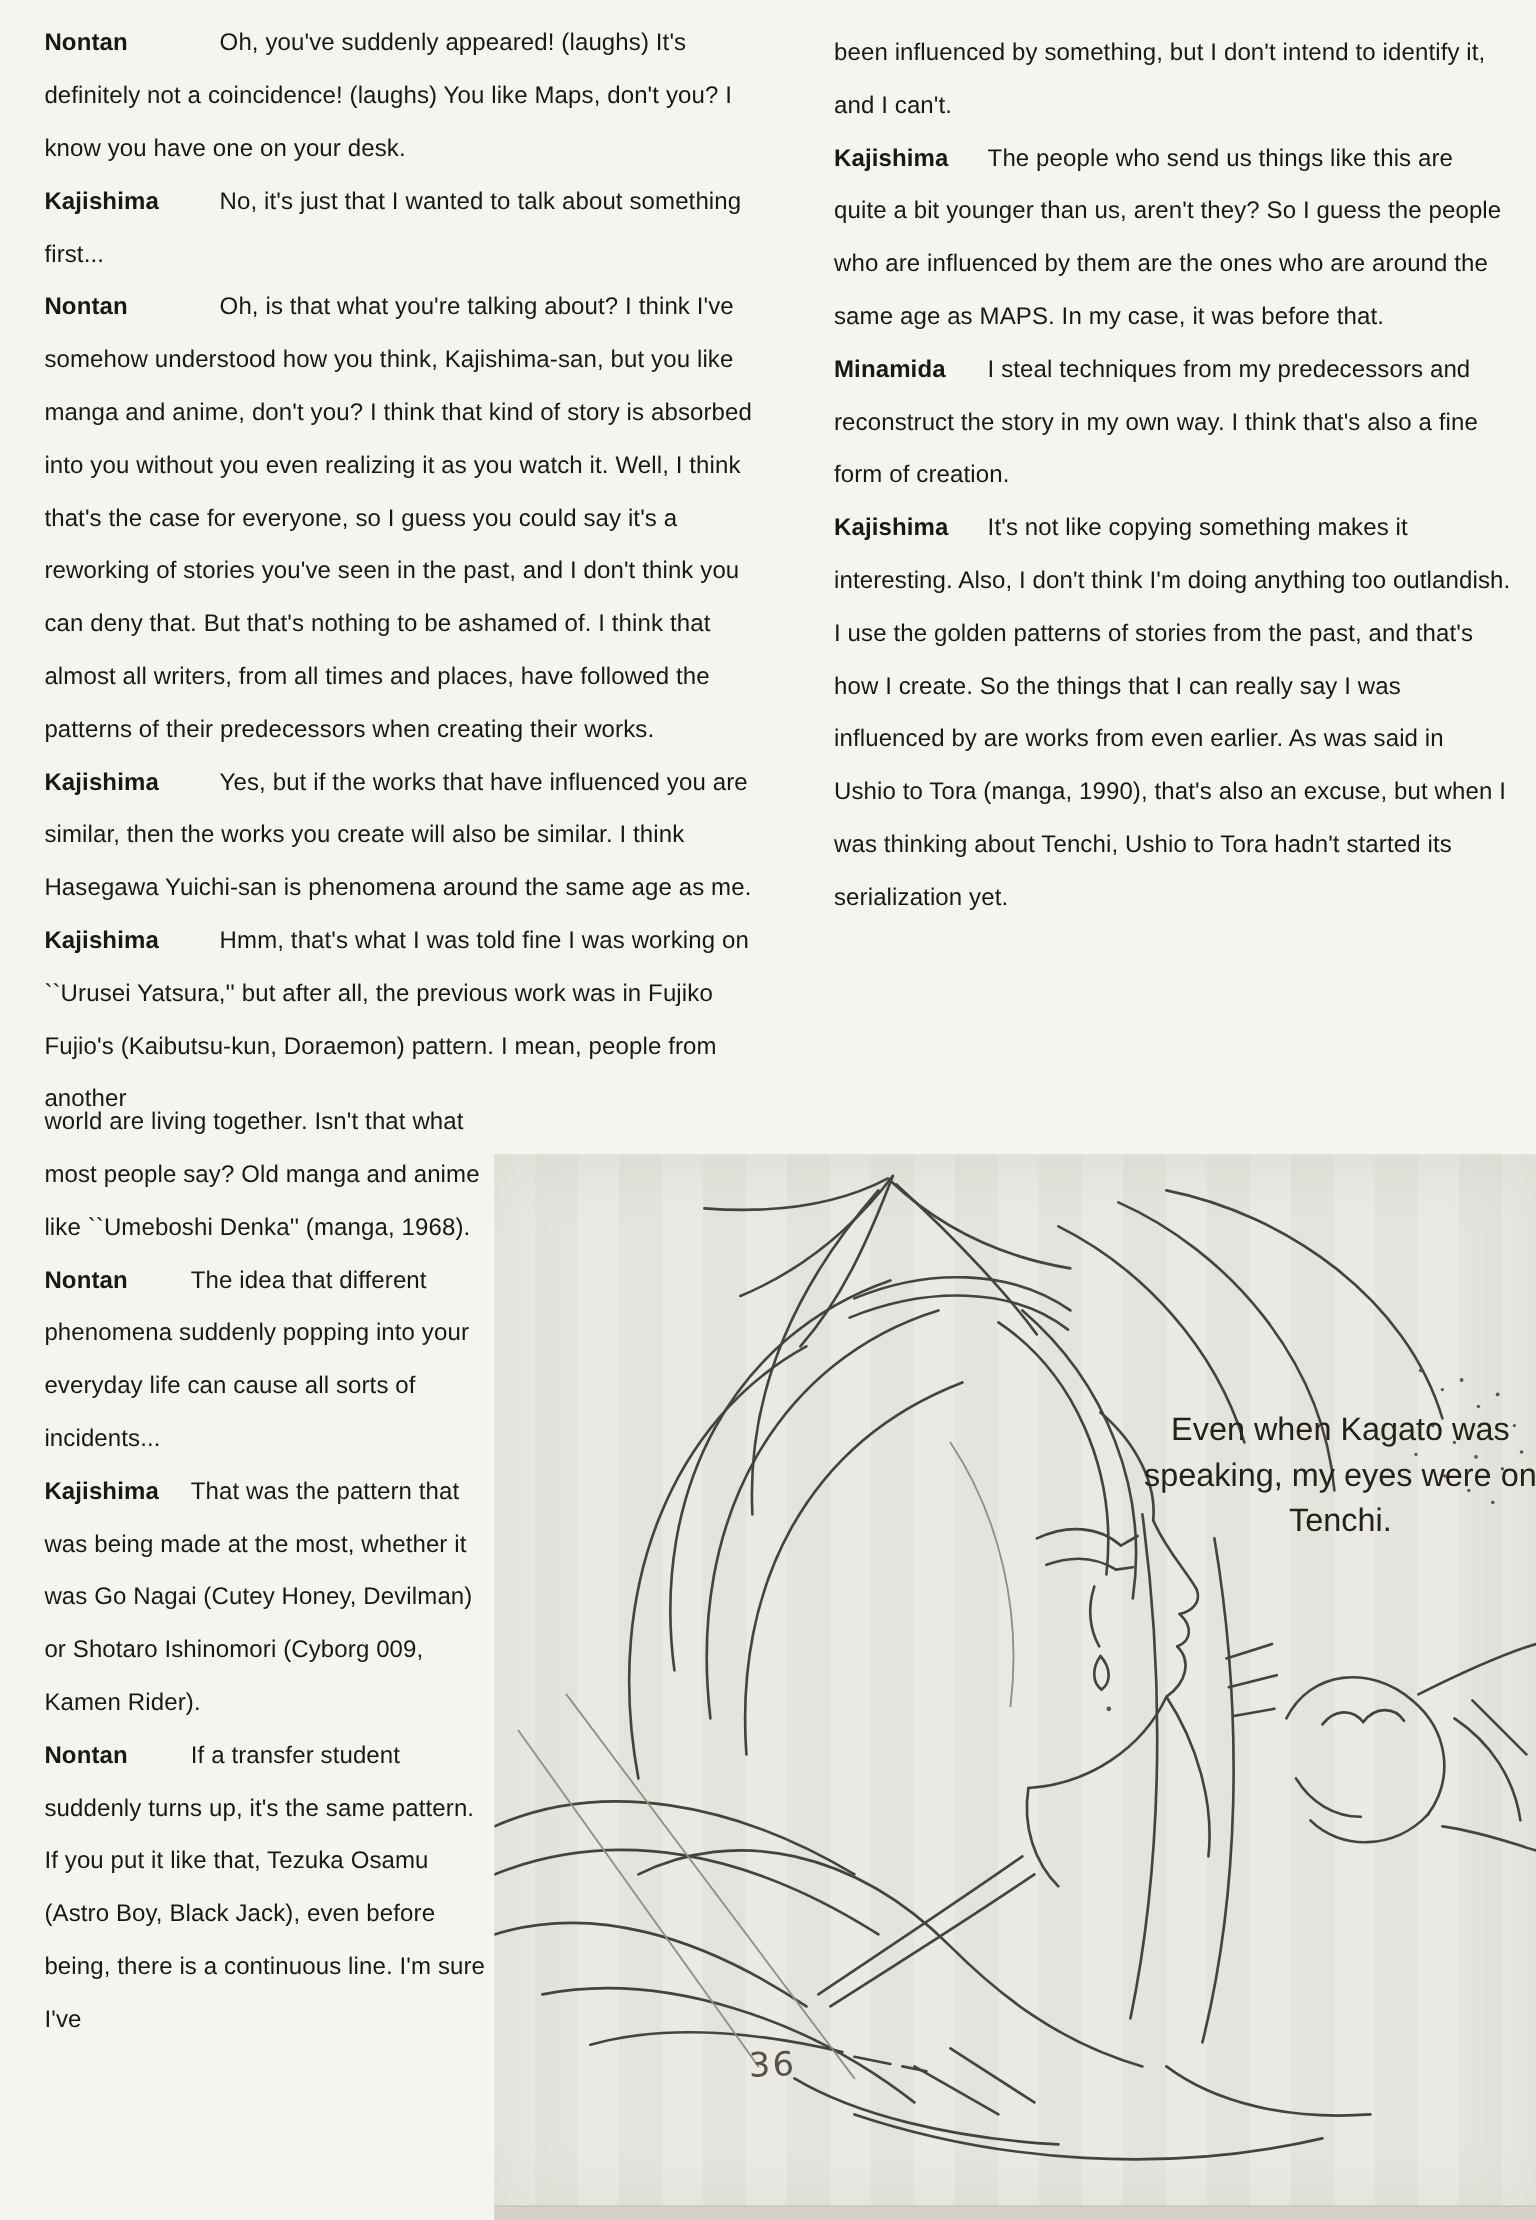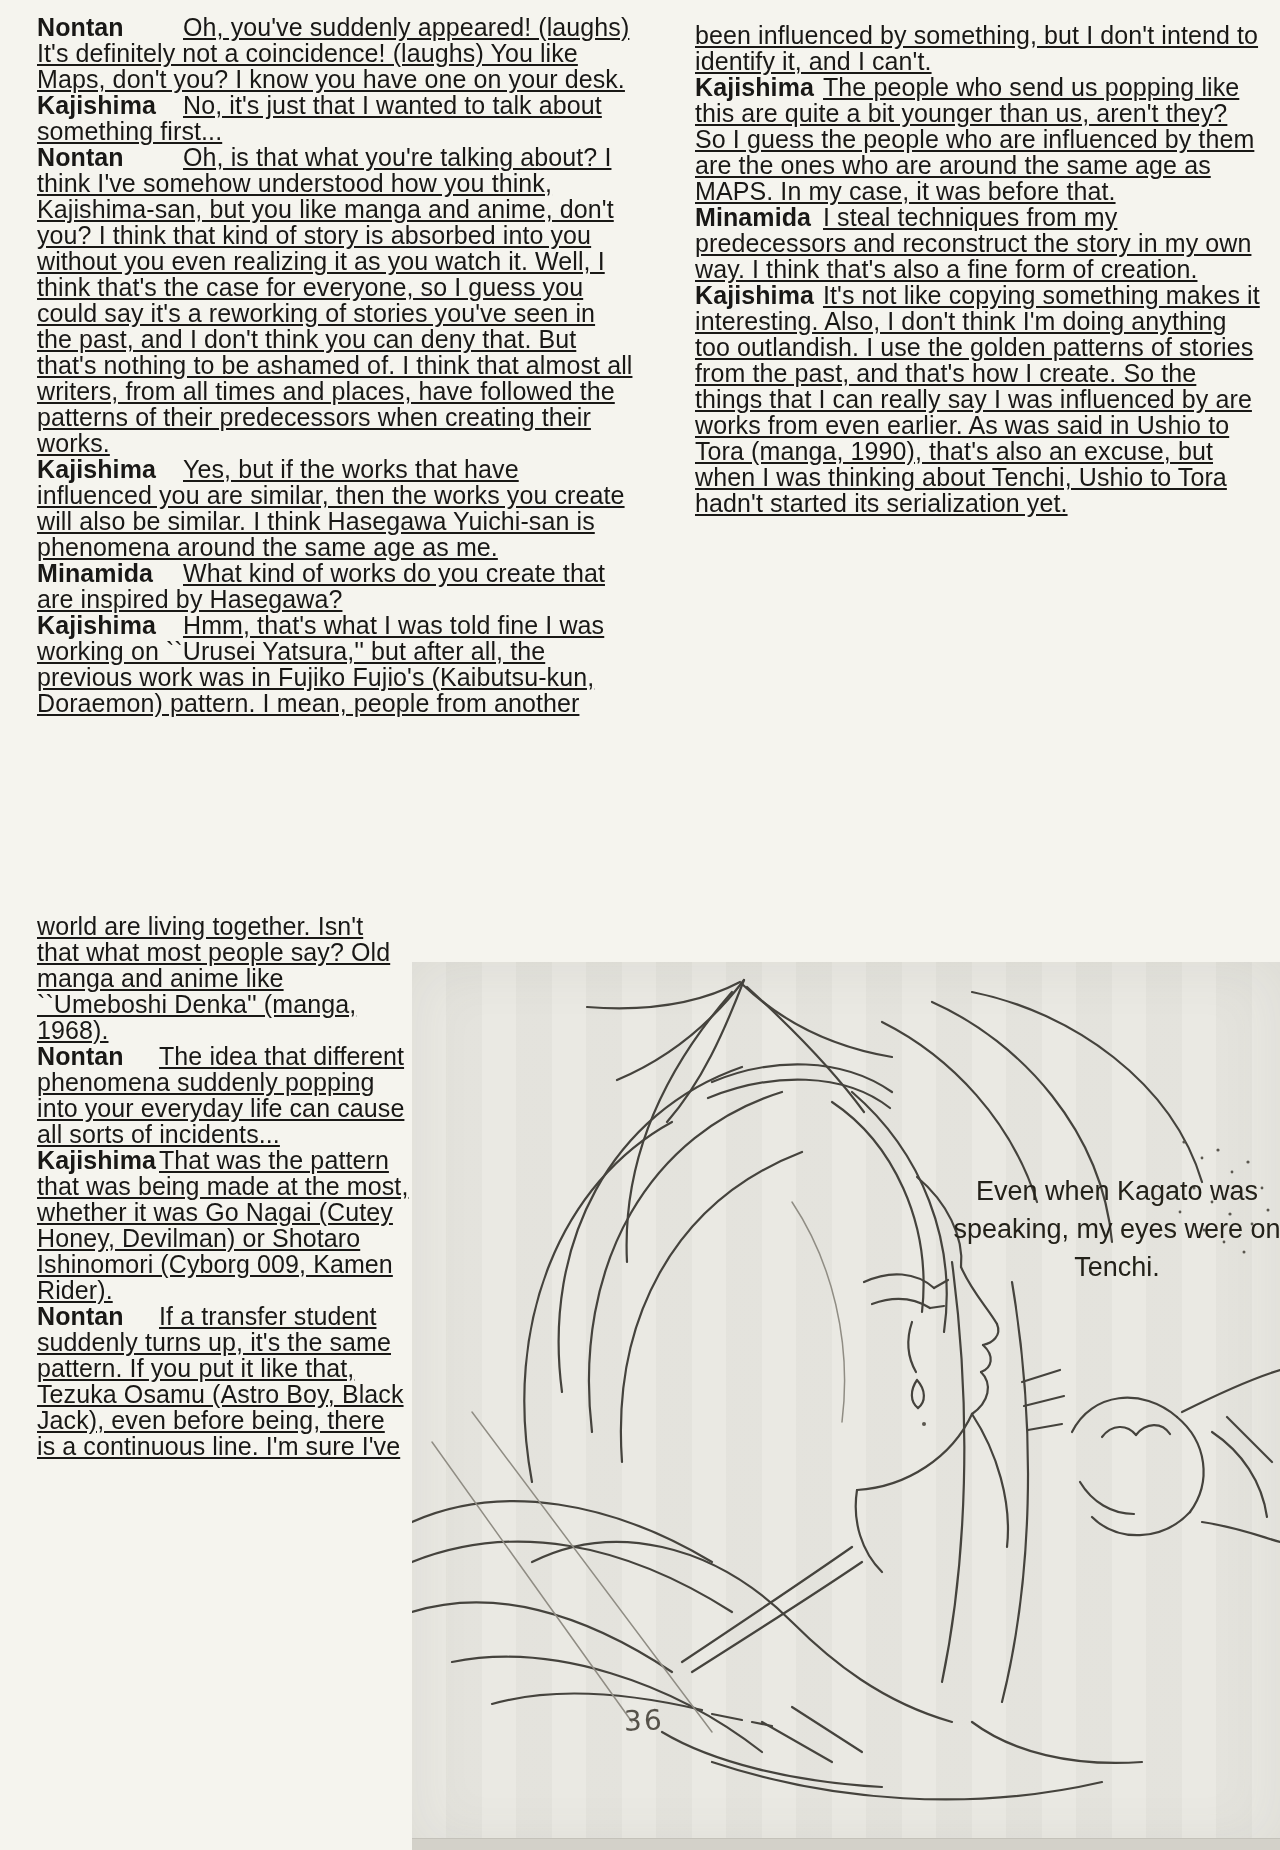--- a/index.html
+++ b/index.html
@@ -4,21 +4,21 @@
 <style>
   html,body{margin:0;padding:0;background:#c9c8c2;}
   .page{
     position:relative;
     width:1280px;height:1850px;
     background:#f5f4ee;
     overflow:hidden;
     font-family:"Liberation Sans", sans-serif;
     color:#191816;
   }
-  .col{position:absolute;font-size:25px;line-height:26px;letter-spacing:0.1px;text-decoration:underline;}
+  .col{position:absolute;font-size:20px;line-height:44px;letter-spacing:0.1px;}
   .col p{margin:0;padding:0;}
   .spk{font-weight:700;display:inline-block;}
   .col-wide .spk{min-width:146px;}
   .col-right .spk{min-width:128px;}
   .col-narrow .spk{min-width:122px;}
   .col-left-top{left:37px;top:14px;width:600px;}
   .col-right{left:695px;top:22px;width:565px;}
   .col-narrow{left:37px;top:913px;width:372px;}
   .artwork{
     position:absolute;
@@ -49,27 +49,26 @@
 </head>
 <body>
 
 <div class="page">
 
   <div class="col col-wide col-left-top">
     <p><b class="spk">Nontan</b><span>Oh, you've suddenly appeared! (laughs) It's definitely not a coincidence! (laughs) You like Maps, don't you? I know you have one on your desk.</span></p>
     <p><b class="spk">Kajishima</b><span>No, it's just that I wanted to talk about something first...</span></p>
     <p><b class="spk">Nontan</b><span>Oh, is that what you're talking about? I think I've somehow understood how you think, Kajishima-san, but you like manga and anime, don't you? I think that kind of story is absorbed into you without you even realizing it as you watch it. Well, I think that's the case for everyone, so I guess you could say it's a reworking of stories you've seen in the past, and I don't think you can deny that. But that's nothing to be ashamed of. I think that almost all writers, from all times and places, have followed the patterns of their predecessors when creating their works.</span></p>
     <p><b class="spk">Kajishima</b><span>Yes, but if the works that have influenced you are similar, then the works you create will also be similar. I think Hasegawa Yuichi-san is phenomena around the same age as me.</span></p>
-    <p><b class="spk">Minamida</b><span>What kind of works do you create that are inspired by Hasegawa?</span></p>
     <p><b class="spk">Kajishima</b><span>Hmm, that's what I was told fine I was working on ``Urusei Yatsura,'' but after all, the previous work was in Fujiko Fujio's (Kaibutsu-kun, Doraemon) pattern. I mean, people from another</span></p>
   </div>
 
   <div class="col col-right">
     <p><span>been influenced by something, but I don't intend to identify it, and I can't.</span></p>
-    <p><b class="spk">Kajishima</b><span>The people who send us popping like this are quite a bit younger than us, aren't they? So I guess the people who are influenced by them are the ones who are around the same age as MAPS. In my case, it was before that.</span></p>
+    <p><b class="spk">Kajishima</b><span>The people who send us things like this are quite a bit younger than us, aren't they? So I guess the people who are influenced by them are the ones who are around the same age as MAPS. In my case, it was before that.</span></p>
     <p><b class="spk">Minamida</b><span>I steal techniques from my predecessors and reconstruct the story in my own way. I think that's also a fine form of creation.</span></p>
     <p><b class="spk">Kajishima</b><span>It's not like copying something makes it interesting. Also, I don't think I'm doing anything too outlandish. I use the golden patterns of stories from the past, and that's how I create. So the things that I can really say I was influenced by are works from even earlier. As was said in Ushio to Tora (manga, 1990), that's also an excuse, but when I was thinking about Tenchi, Ushio to Tora hadn't started its serialization yet.</span></p>
   </div>
 
   <div class="col col-narrow">
     <p><span>world are living together. Isn't that what most people say? Old manga and anime like ``Umeboshi Denka'' (manga, 1968).</span></p>
     <p><b class="spk">Nontan</b><span>The idea that different phenomena suddenly popping into your everyday life can cause all sorts of incidents...</span></p>
     <p><b class="spk">Kajishima</b><span>That was the pattern that was being made at the most, whether it was Go Nagai (Cutey Honey, Devilman) or Shotaro Ishinomori (Cyborg 009, Kamen Rider).</span></p>
     <p><b class="spk">Nontan</b><span>If a transfer student suddenly turns up, it's the same pattern. If you put it like that, Tezuka Osamu (Astro Boy, Black Jack), even before being, there is a continuous line. I'm sure I've</span></p>
   </div>

